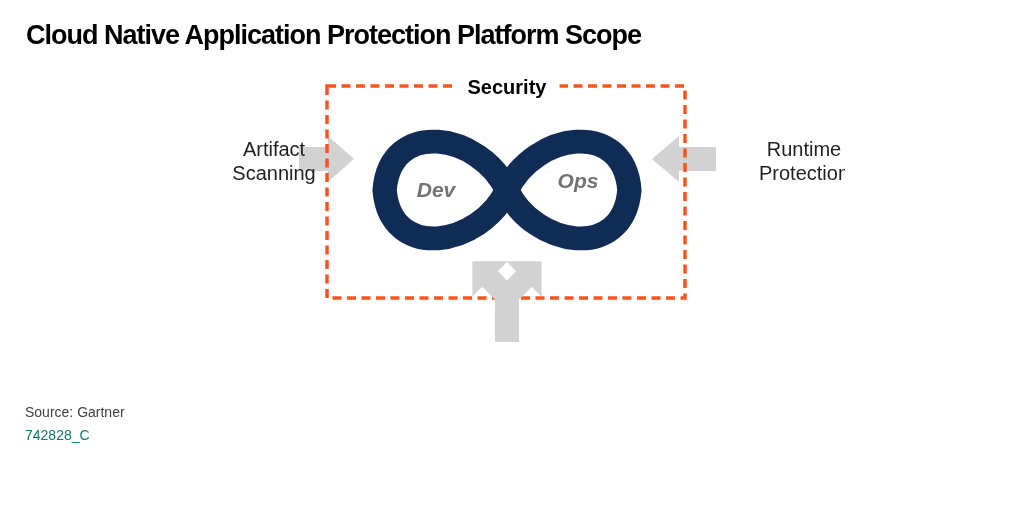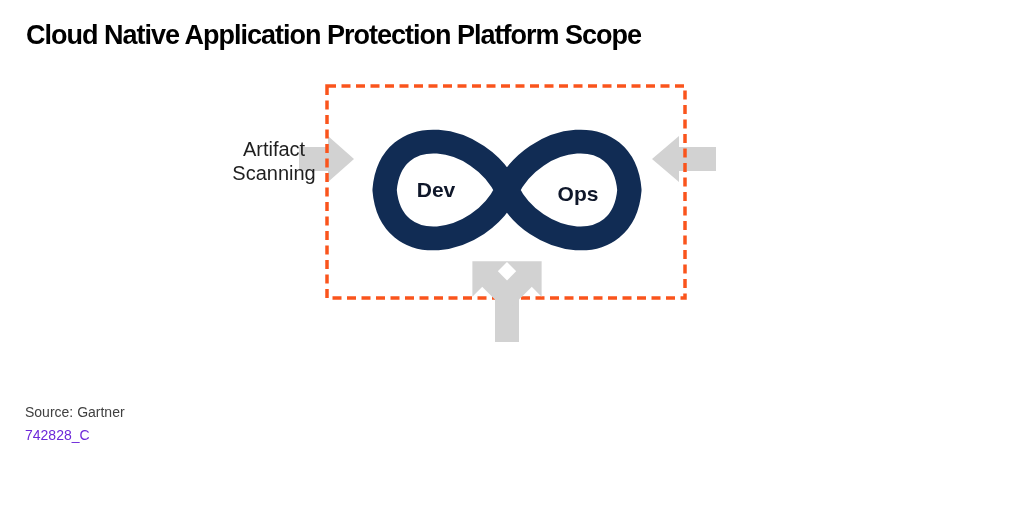--- a/index.html
+++ b/index.html
@@ -44,25 +44,26 @@
     font-weight: 700;
     color: #000000;
     white-space: nowrap;
   }
   .loop-label {
     position: absolute;
     transform: translate(-50%, -50%);
     z-index: 4;
     font-size: 21px;
     font-weight: 700;
-    color: #0f172a;
+    color: #737373;
     white-space: nowrap;
+    font-style: italic;
   }
   .loop-label.dev { left: 436px; top: 190px; }
-  .loop-label.ops { left: 578px; top: 194px; }
+  .loop-label.ops { left: 578px; top: 181px; }
   .arrow-label {
     position: absolute;
     transform: translate(-50%, -50%);
     z-index: 4;
     font-size: 20px;
     font-weight: 400;
     line-height: 24px;
     color: #1f1f1f;
     text-align: center;
     white-space: nowrap;
@@ -78,21 +79,21 @@
     top: 404px;
     font-size: 14px;
     color: #404040;
     white-space: nowrap;
   }
   .footer-docid {
     position: absolute;
     left: 25px;
     top: 427px;
     font-size: 14px;
-    color: #6d28d9;
+    color: #0f766e;
     white-space: nowrap;
     text-align: center;
   }
   .brand-bar {
     position: absolute;
     left: 0;
     top: 470px;
     width: 1024px;
     height: 38px;
     background: #000000;
@@ -114,20 +115,21 @@
 <body>
 
 <div class="canvas">
 
   <h1 class="page-title">Cloud Native Application Protection Platform Scope</h1>
 
   <svg class="abs security-box-svg" width="362" height="216" viewBox="0 0 362 216">
     <rect x="2" y="2" width="358" height="212" fill="none" stroke="#FA541C" stroke-width="3.5" stroke-dasharray="9 5.5"></rect>
   </svg>
 
+  <div class="security-label">Security</div>
 
   <svg class="abs arrow-left-svg" width="56" height="46" viewBox="0 0 56 46">
     <polygon fill="#D2D2D2" points="0,11 29,11 29,0 55,23 29,46 29,35 0,35"></polygon>
   </svg>
 
   <svg class="abs arrow-right-svg" width="65" height="46" viewBox="0 0 65 46">
     <polygon fill="#D2D2D2" points="1,23 28,0 28,11 65,11 65,35 28,35 28,46"></polygon>
   </svg>
 
   <svg class="abs arrow-bottom-svg" width="88" height="90" viewBox="0 0 88 90">
@@ -152,20 +154,24 @@
 
   <div class="loop-label dev">Dev</div>
 
   <div class="loop-label ops">Ops</div>
 
   <div class="arrow-label left">
     <span>Artifact</span>
     <span>Scanning</span>
   </div>
 
+  <div class="arrow-label right">
+    <span>Runtime</span>
+    <span>Protection</span>
+  </div>
 
   <div class="arrow-label bottom">
   </div>
 
   <div class="footer-source">Source: Gartner</div>
 
   <div class="footer-docid">742828_C</div>
 
 
 </div>

